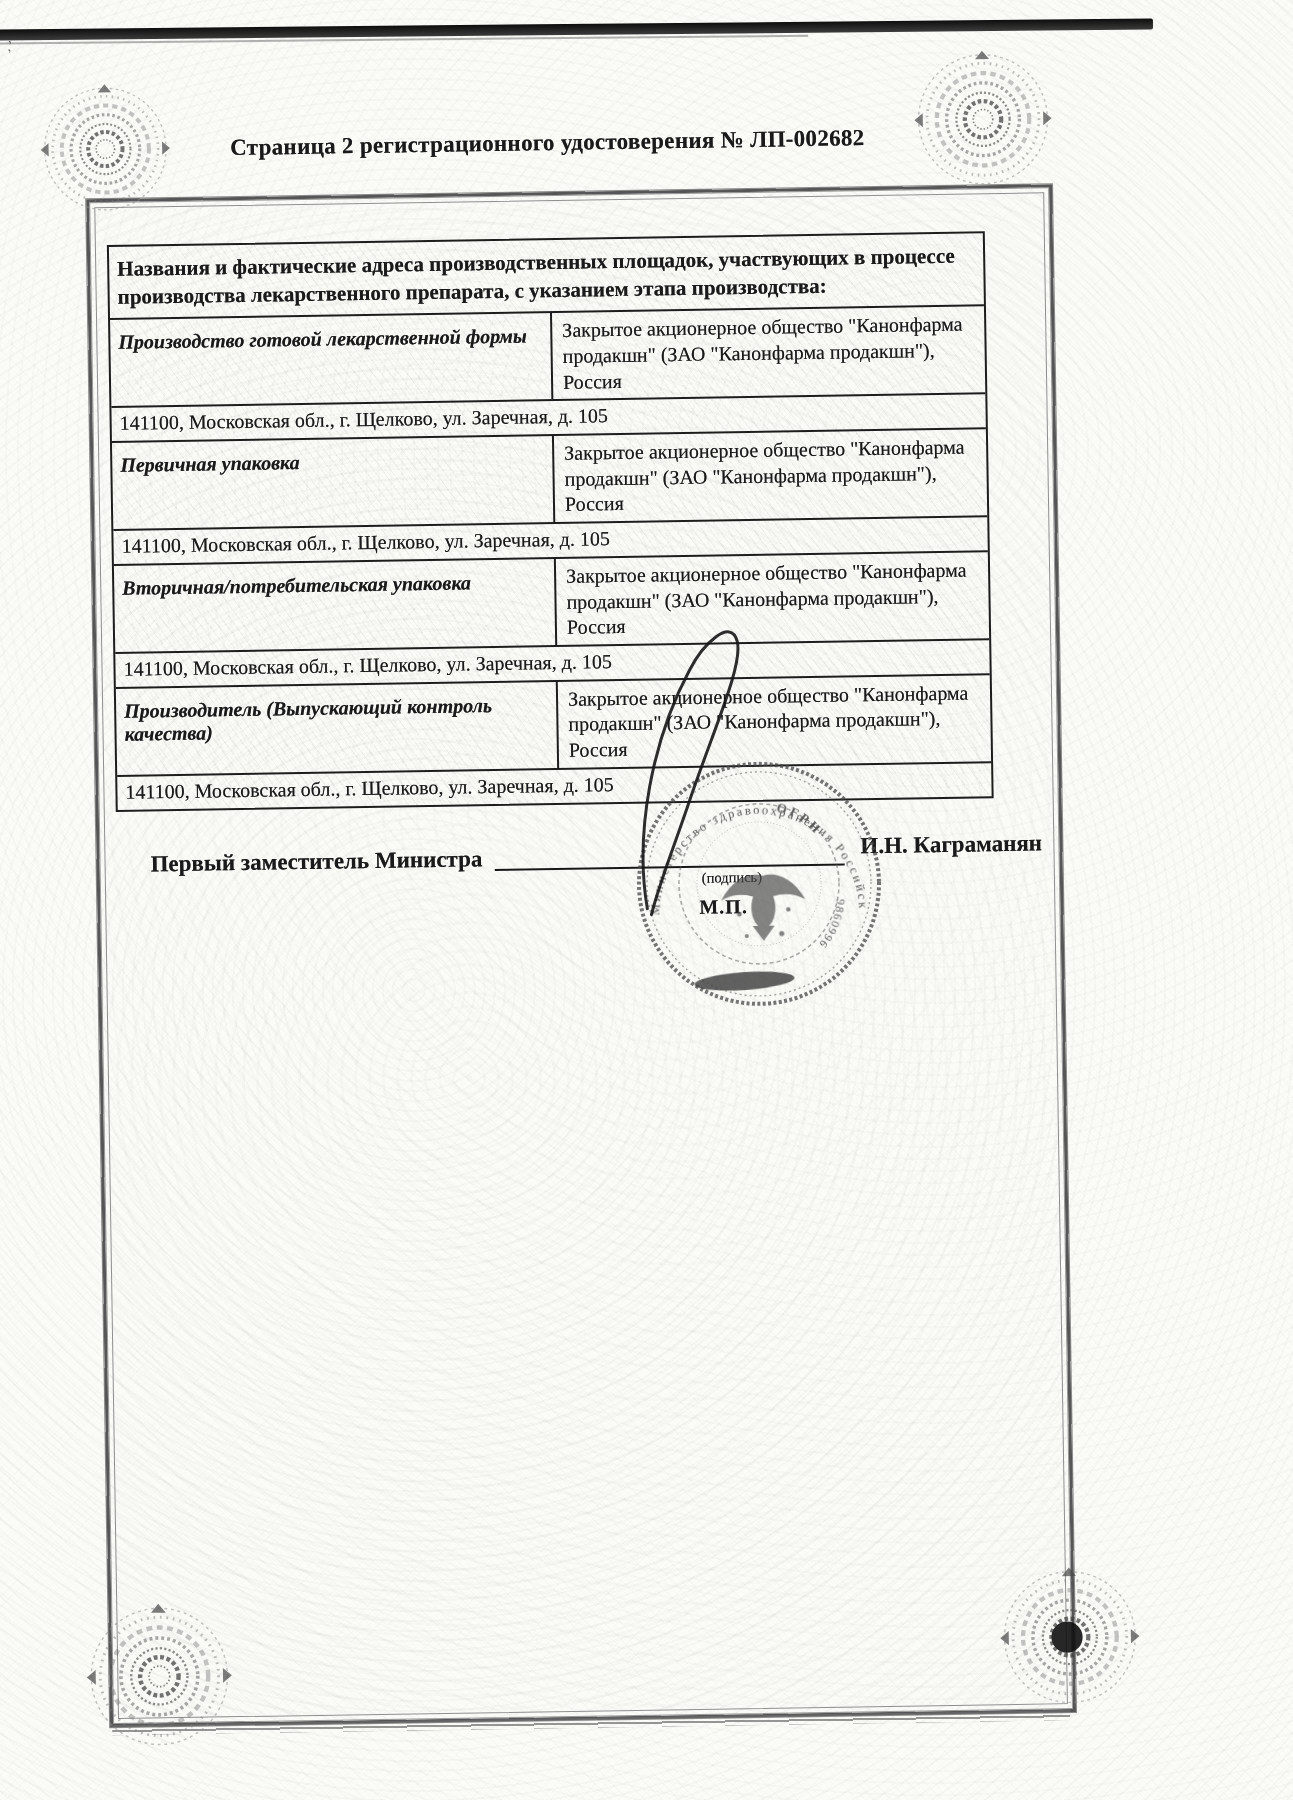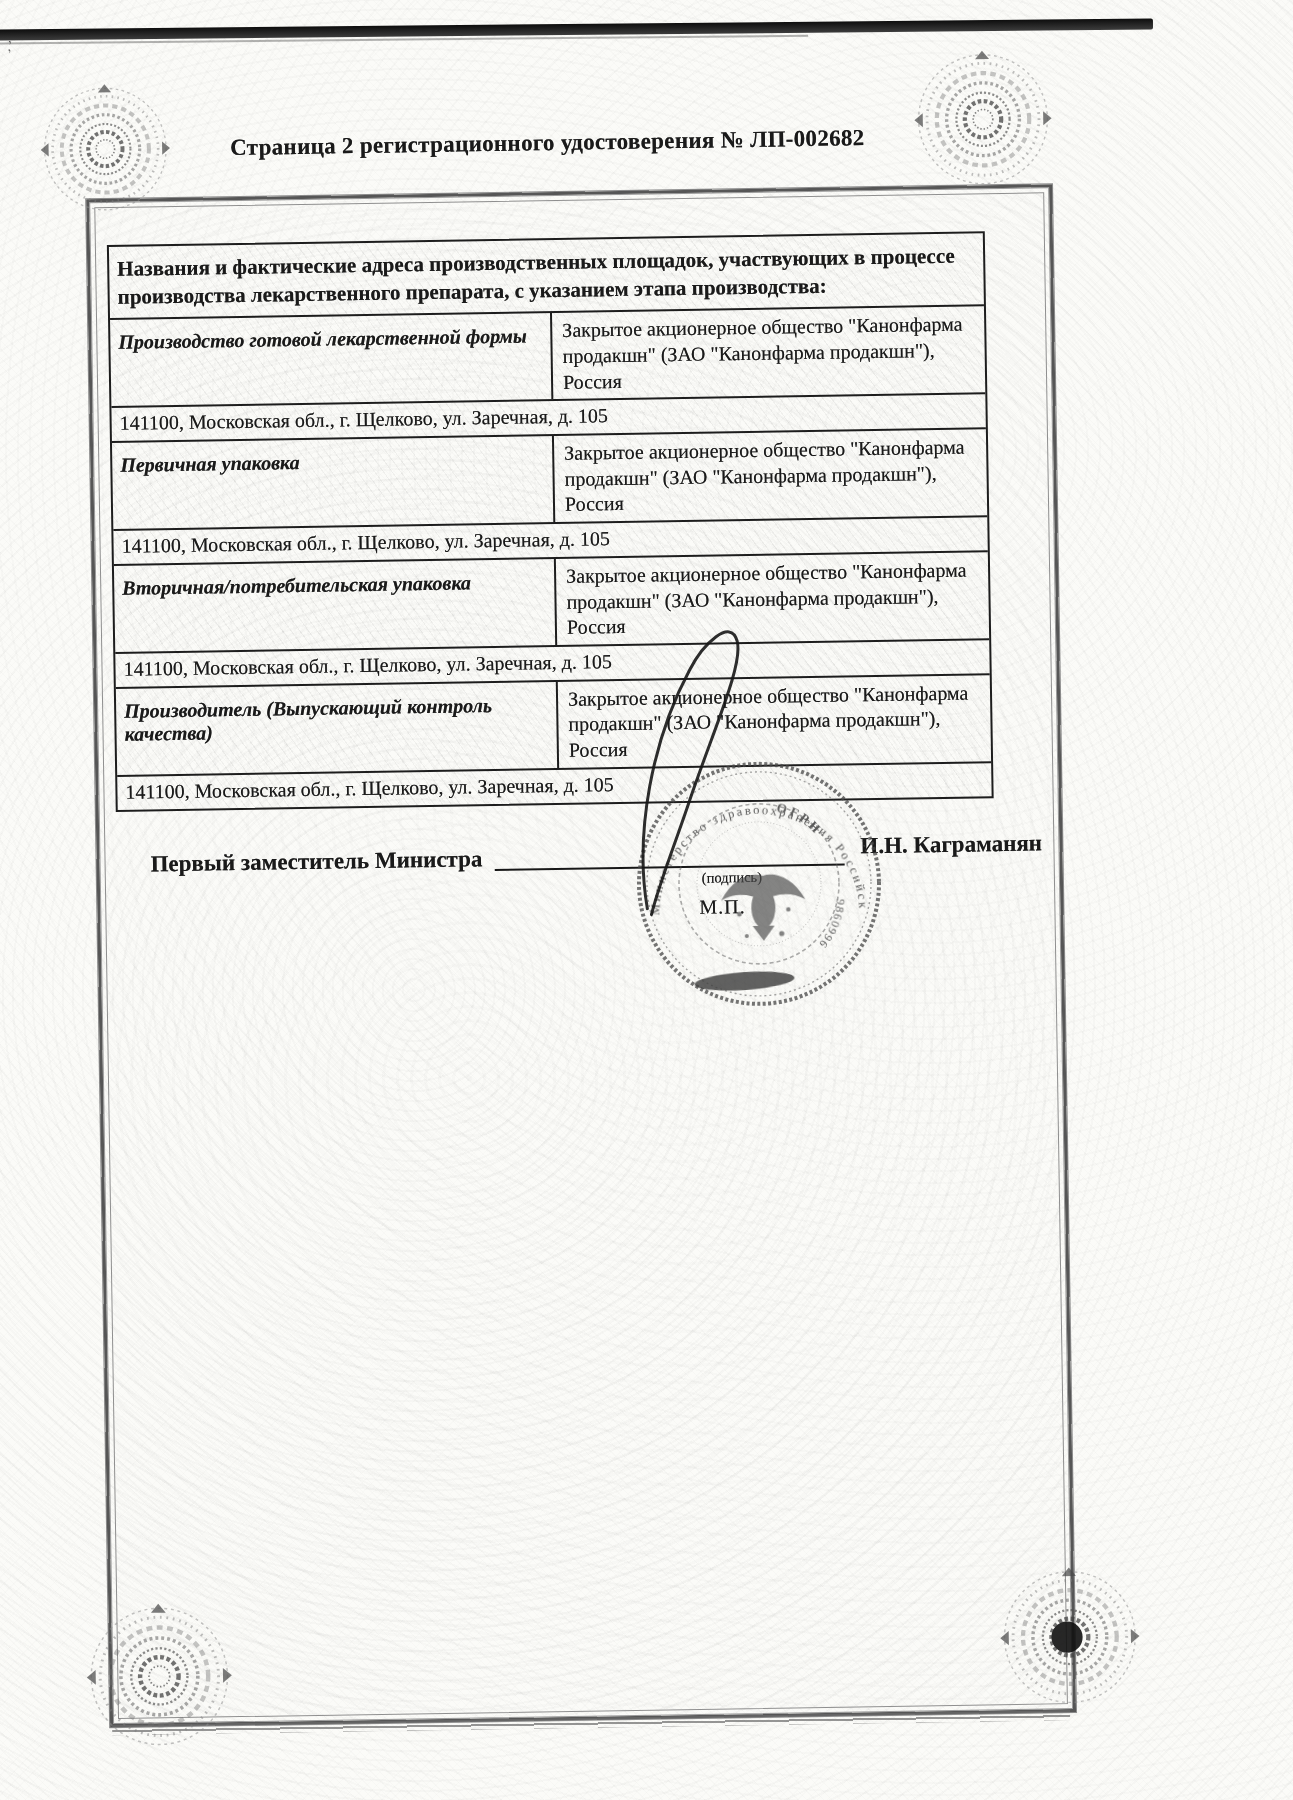--- a/index.html
+++ b/index.html
@@ -43,21 +43,21 @@
   .t-stage{padding:11px 8px 6px 8px;font-style:italic;font-weight:600;font-size:20px;border-right:2px solid #1d1d1d;}
   .t-company{padding:5px 8px 4px 10px;font-size:20px;line-height:1.28;}
   .t-address{padding:4px 8px 6px 8px;font-size:20px;border-bottom:2px solid #1d1d1d;}
   .t-address.last{border-bottom:none;}
 
   
   .sig-title{position:absolute;left:152px;top:845px;font-size:23px;font-weight:700;}
   .sig-name{position:absolute;left:862px;top:838px;font-size:23px;font-weight:700;}
   .sig-line{position:absolute;left:496px;top:868px;width:350px;border-top:2.2px solid #181818;}
   .sig-caption{position:absolute;left:688px;top:872px;width:90px;text-align:center;font-size:14.5px;}
-  .sig-mp{position:absolute;left:700px;top:898px;font-size:20px;font-weight:400;letter-spacing:1px;}
+  .sig-mp{position:absolute;left:700px;top:898px;font-size:20px;font-weight:700;letter-spacing:1px;}
 
   .stamp-svg{position:absolute;left:632px;top:757px;width:256px;height:256px;opacity:.88;}
   .autograph-svg{position:absolute;left:598px;top:612px;width:200px;height:330px;}
 
   .rosette{position:absolute;opacity:.9;}
   .r-tl{left:52px;top:76px;width:132px;height:132px;}
   .r-tr{left:926px;top:56px;width:140px;height:140px;}
   .r-bl{left:74px;top:1596px;width:148px;height:148px;}
   .r-br{left:988px;top:1574px;width:142px;height:142px;}
 </style>

